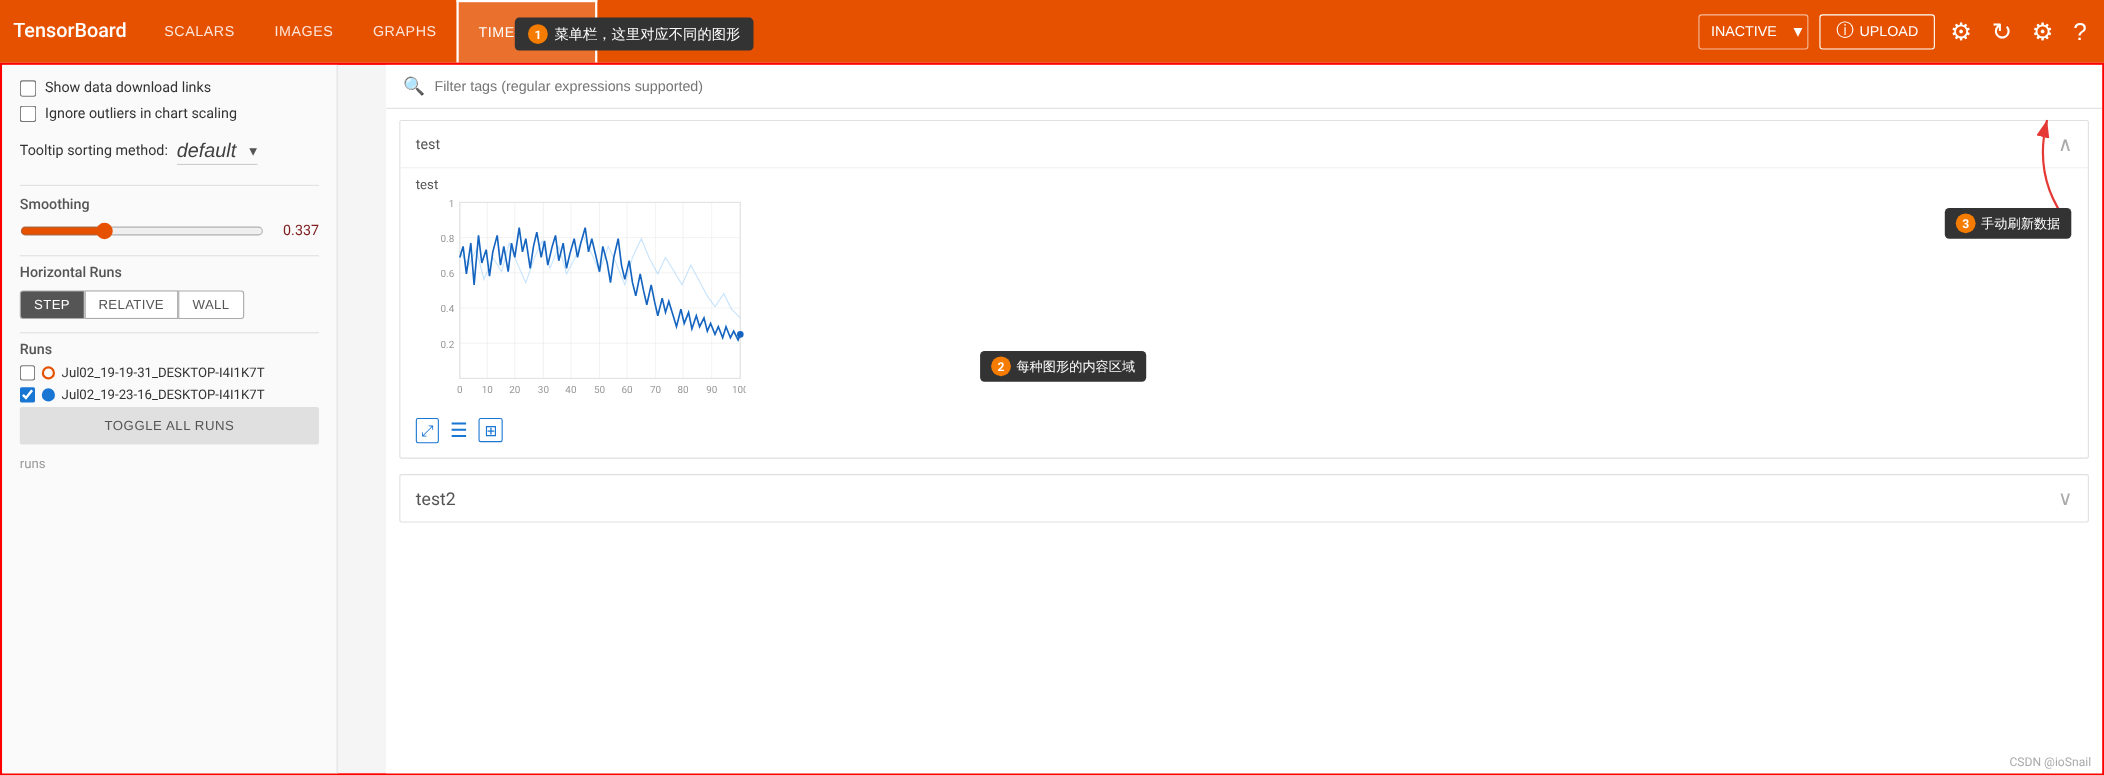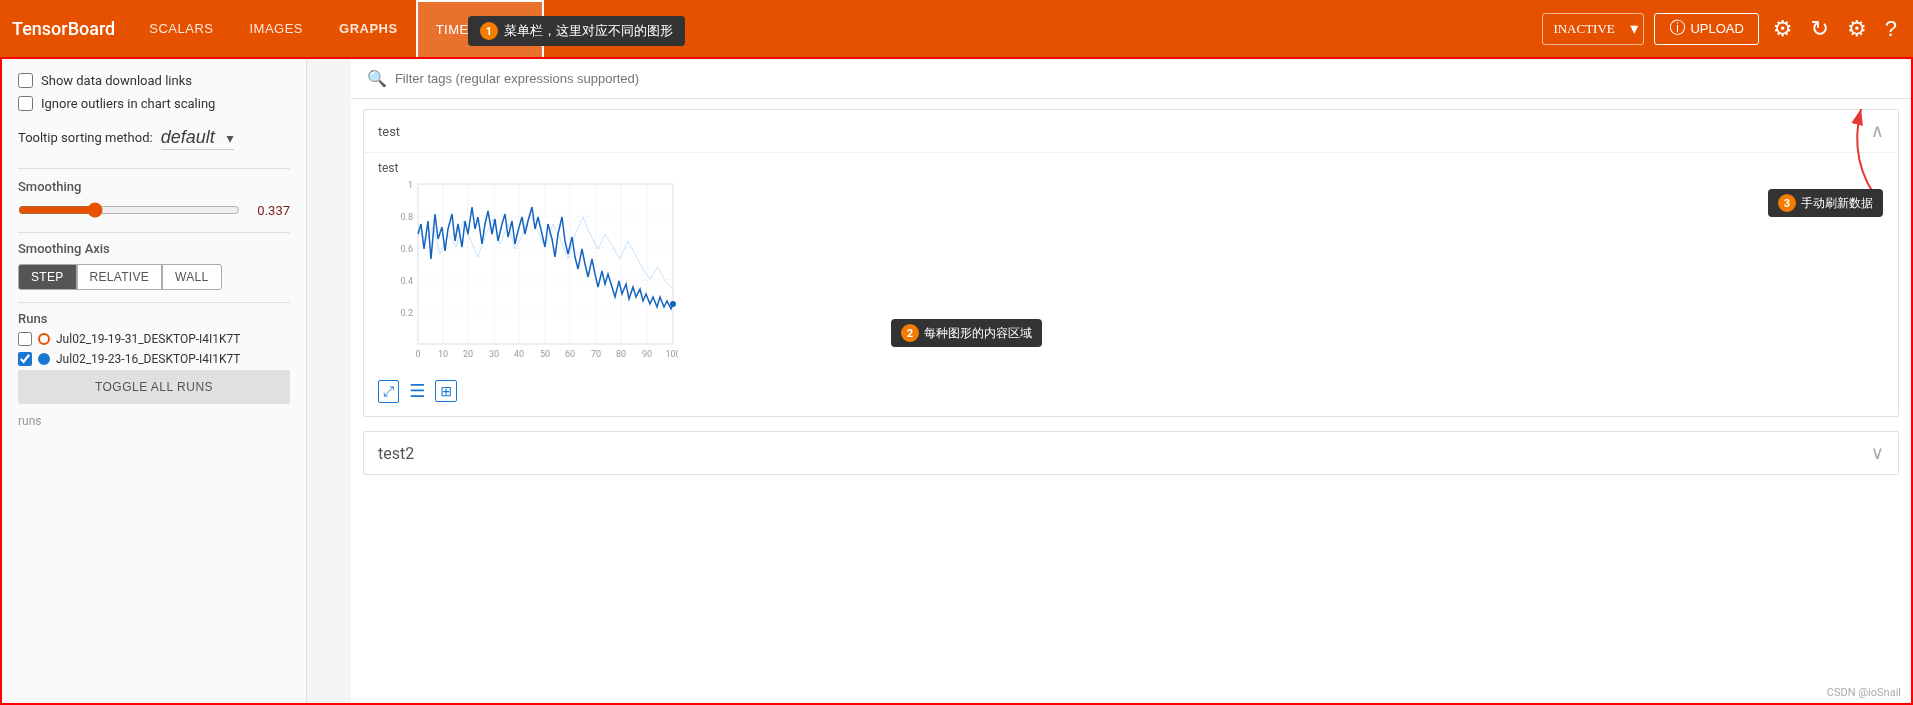--- a/index.html
+++ b/index.html
@@ -18,36 +18,36 @@
 <header style="background:#e65100;height:57px;display:flex;align-items:center;padding:0 12px;gap:0;position:relative;">
   <span style="color:#fff;font-size:18px;font-weight:500;margin-right:16px;white-space:nowrap;">TensorBoard</span>
 
   <nav style="display:flex;align-items:stretch;height:57px;">
     <button style="color:rgba(255,255,255,0.85);font-size:13px;font-weight:500;letter-spacing:0.5px;padding:0 18px;display:flex;align-items:center;cursor:pointer;border:none;background:transparent;text-transform:uppercase;">
       <span>SCALARS</span>
     </button>
     <button style="color:rgba(255,255,255,0.85);font-size:13px;font-weight:500;letter-spacing:0.5px;padding:0 18px;display:flex;align-items:center;cursor:pointer;border:none;background:transparent;text-transform:uppercase;">
       <span>IMAGES</span>
     </button>
-    <button style="color:rgba(255,255,255,0.85);font-size:13px;font-weight:700;letter-spacing:0.5px;padding:0 18px;display:flex;align-items:center;cursor:pointer;border:none;background:transparent;text-transform:uppercase;text-align:right;">
+    <button style="color:rgba(255,255,255,0.85);font-size:13px;font-weight:400;letter-spacing:0.5px;padding:0 18px;display:flex;align-items:center;cursor:pointer;border:none;background:transparent;text-transform:uppercase;text-align:right;">
       <span>GRAPHS</span>
     </button>
     <button style="color:#fff;font-size:13px;font-weight:500;letter-spacing:0.5px;padding:0 18px;display:flex;align-items:center;cursor:pointer;border:2px solid #fff;border-bottom:none;background:rgba(255,255,255,0.18);text-transform:uppercase;">
       <span>TIME SERIES</span>
     </button>
   </nav>
 
   <div style="background:#333;color:#fff;border-radius:4px;padding:6px 12px;font-size:13px;white-space:nowrap;position:absolute;left:468px;top:16px;z-index:100;display:flex;align-items:center;">
     <span style="background:#f57c00;color:#fff;border-radius:50%;width:18px;height:18px;display:inline-flex;align-items:center;justify-content:center;font-size:11px;font-weight:bold;margin-right:6px;">1</span>
     <span>菜单栏，这里对应不同的图形</span>
   </div>
 
   <div style="margin-left:auto;display:flex;align-items:center;gap:10px;">
     <div style="position:relative;display:flex;align-items:center;">
-      <select style="background:transparent;border:1px solid rgba(255,255,255,0.6);color:#fff;padding:4px 28px 4px 10px;font-size:13px;border-radius:3px;appearance:none;cursor:pointer;height:32px;font-family:Liberation Serif, serif;">
+      <select style="background:transparent;border:1px solid rgba(255,255,255,0.6);color:#fff;padding:4px 28px 4px 10px;font-size:13px;border-radius:3px;appearance:none;cursor:pointer;height:32px;">
         <option>INACTIVE</option>
       </select>
       <span style="position:absolute;right:6px;color:#fff;pointer-events:none;font-size:16px;">▾</span>
     </div>
     <button style="border:1.5px solid #fff;background:transparent;color:#fff;padding:5px 14px;border-radius:3px;font-size:13px;font-weight:500;cursor:pointer;display:flex;align-items:center;gap:5px;height:32px;">
       <span style="font-size:16px;">ⓘ</span>
       <span>UPLOAD</span>
     </button>
     <button style="background:transparent;border:none;color:#fff;font-size:22px;cursor:pointer;padding:4px;display:flex;align-items:center;">⚙</button>
     <button style="background:transparent;border:none;color:#fff;font-size:22px;cursor:pointer;padding:4px;display:flex;align-items:center;">↻</button>
@@ -86,21 +86,21 @@
       <div style="font-size:13px;font-weight:500;color:#555;margin-bottom:8px;">Smoothing</div>
       <div style="display:flex;align-items:center;gap:10px;margin-bottom:6px;">
         <input type="range" min="0" max="1" step="0.001" value="0.337" style="flex: 1 1 0%; accent-color: rgb(230, 81, 0); cursor: pointer;">
         <span style="font-size:13px;color:#7f1d1d;min-width:40px;text-align:right;">0.337</span>
       </div>
     </div>
 
     <hr style="border:none;border-top:1px solid #e0e0e0;margin:8px 0;">
 
     <div>
-      <div style="font-size:13px;font-weight:500;color:#555;margin-bottom:8px;">Smoothing Axis</div>
+      <div style="font-size:13px;font-weight:500;color:#555;margin-bottom:8px;">Horizontal Runs</div>
       <div style="display:flex;gap:0;margin-top:4px;">
         <button style="border:1px solid #aaa;background:#555;color:#fff;font-size:12px;font-weight:500;padding:5px 12px;cursor:pointer;letter-spacing:0.3px;border-radius:3px 0 0 3px;">
           <span>STEP</span>
         </button>
         <button style="border:1px solid #aaa;background:#fff;color:#555;font-size:12px;font-weight:500;padding:5px 12px;cursor:pointer;letter-spacing:0.3px;">
           <span>RELATIVE</span>
         </button>
         <button style="border:1px solid #aaa;background:#fff;color:#555;font-size:12px;font-weight:500;padding:5px 12px;cursor:pointer;letter-spacing:0.3px;border-radius:0 3px 3px 0;">
           <span>WALL</span>
         </button>

